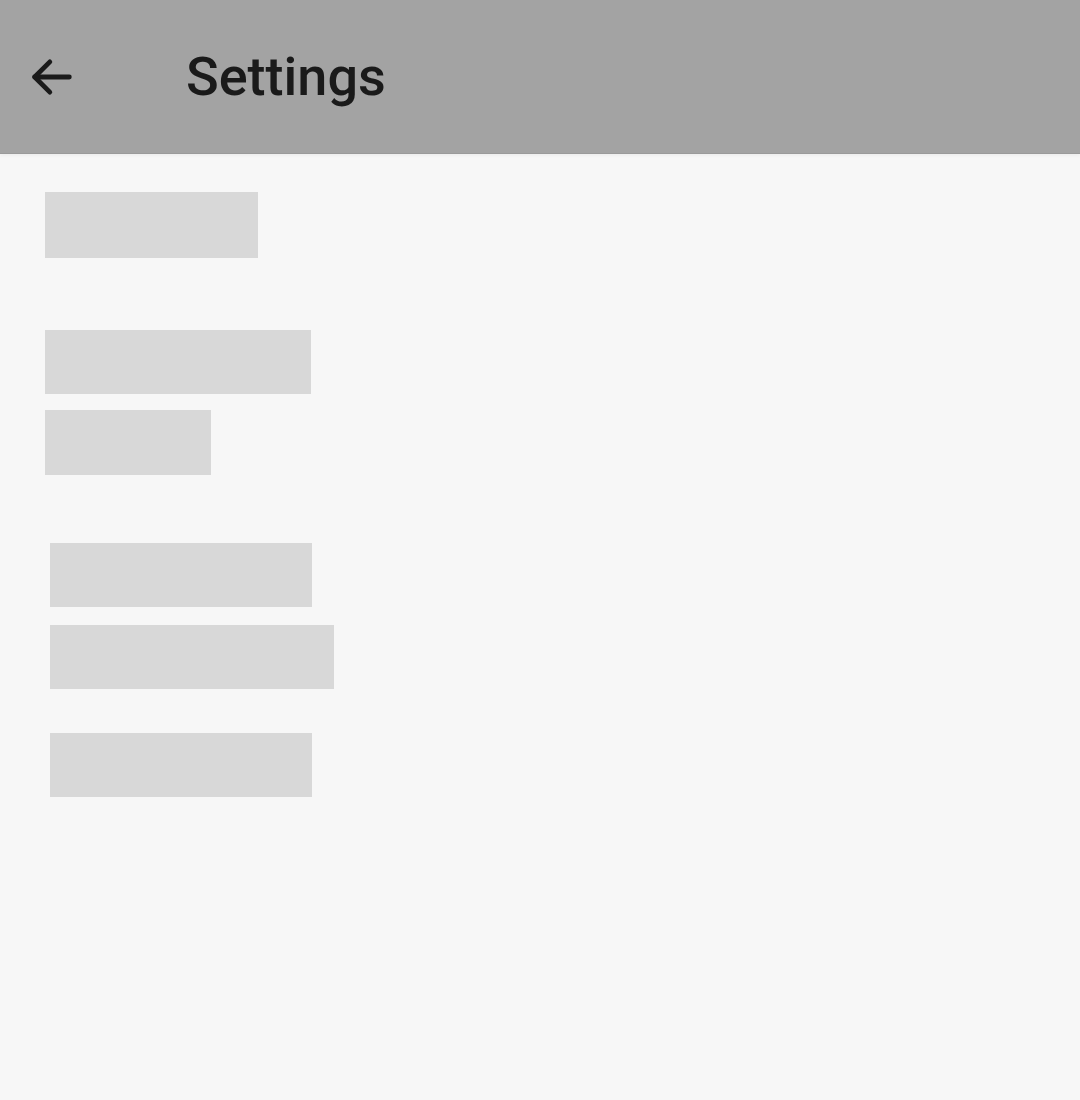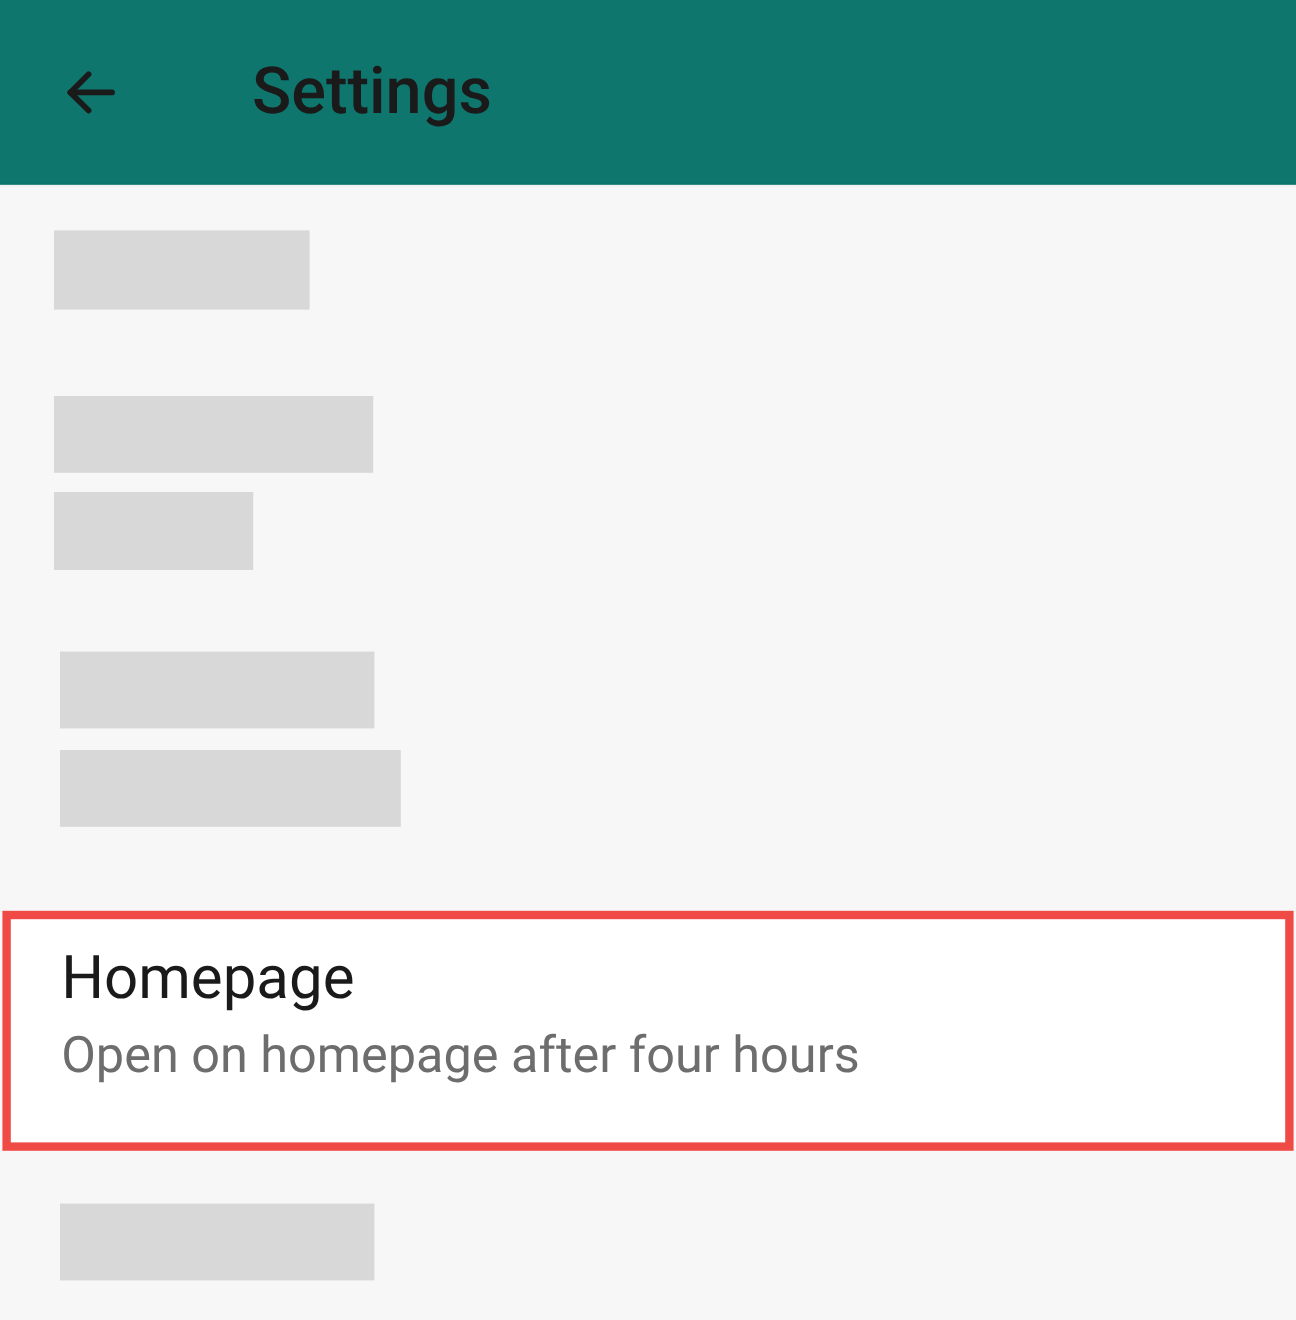--- a/index.html
+++ b/index.html
@@ -10,23 +10,23 @@
     body {
       font-family: -apple-system, BlinkMacSystemFont, "Segoe UI", Roboto, Helvetica, Arial, sans-serif;
       background: #f7f7f7;
       width: 1080px;
       height: 1100px;
       overflow: hidden;
     }
     .header {
       display: flex;
       align-items: center;
-      background: #0f766e;
+      background: #a3a3a3;
       height: 154px;
-      padding: 0 50px;
+      padding: 0 26px;
       border-bottom: 1px solid rgba(0,0,0,0.05);
       box-shadow: 0 2px 3px rgba(0,0,0,0.04);
     }
     .back-icon {
       width: 52px;
       height: 52px;
       cursor: pointer;
       flex-shrink: 0;
     }
     .back-icon svg {
@@ -119,21 +119,17 @@
 
 <div class="content">
   <div class="section">
     <div class="skeleton sk1"></div>
     <div class="skeleton sk2"></div>
     <div class="skeleton sk3"></div>
     <div class="skeleton sk4"></div>
     <div class="skeleton sk5"></div>
   </div>
 
-  <div class="highlighted-item">
-    <div class="item-title">Homepage</div>
-    <div class="item-subtitle">Open on homepage after four hours</div>
-  </div>
 
   <div class="section">
     <div class="skeleton sk6"></div>
   </div>
 </div>
 
 </body></html>

